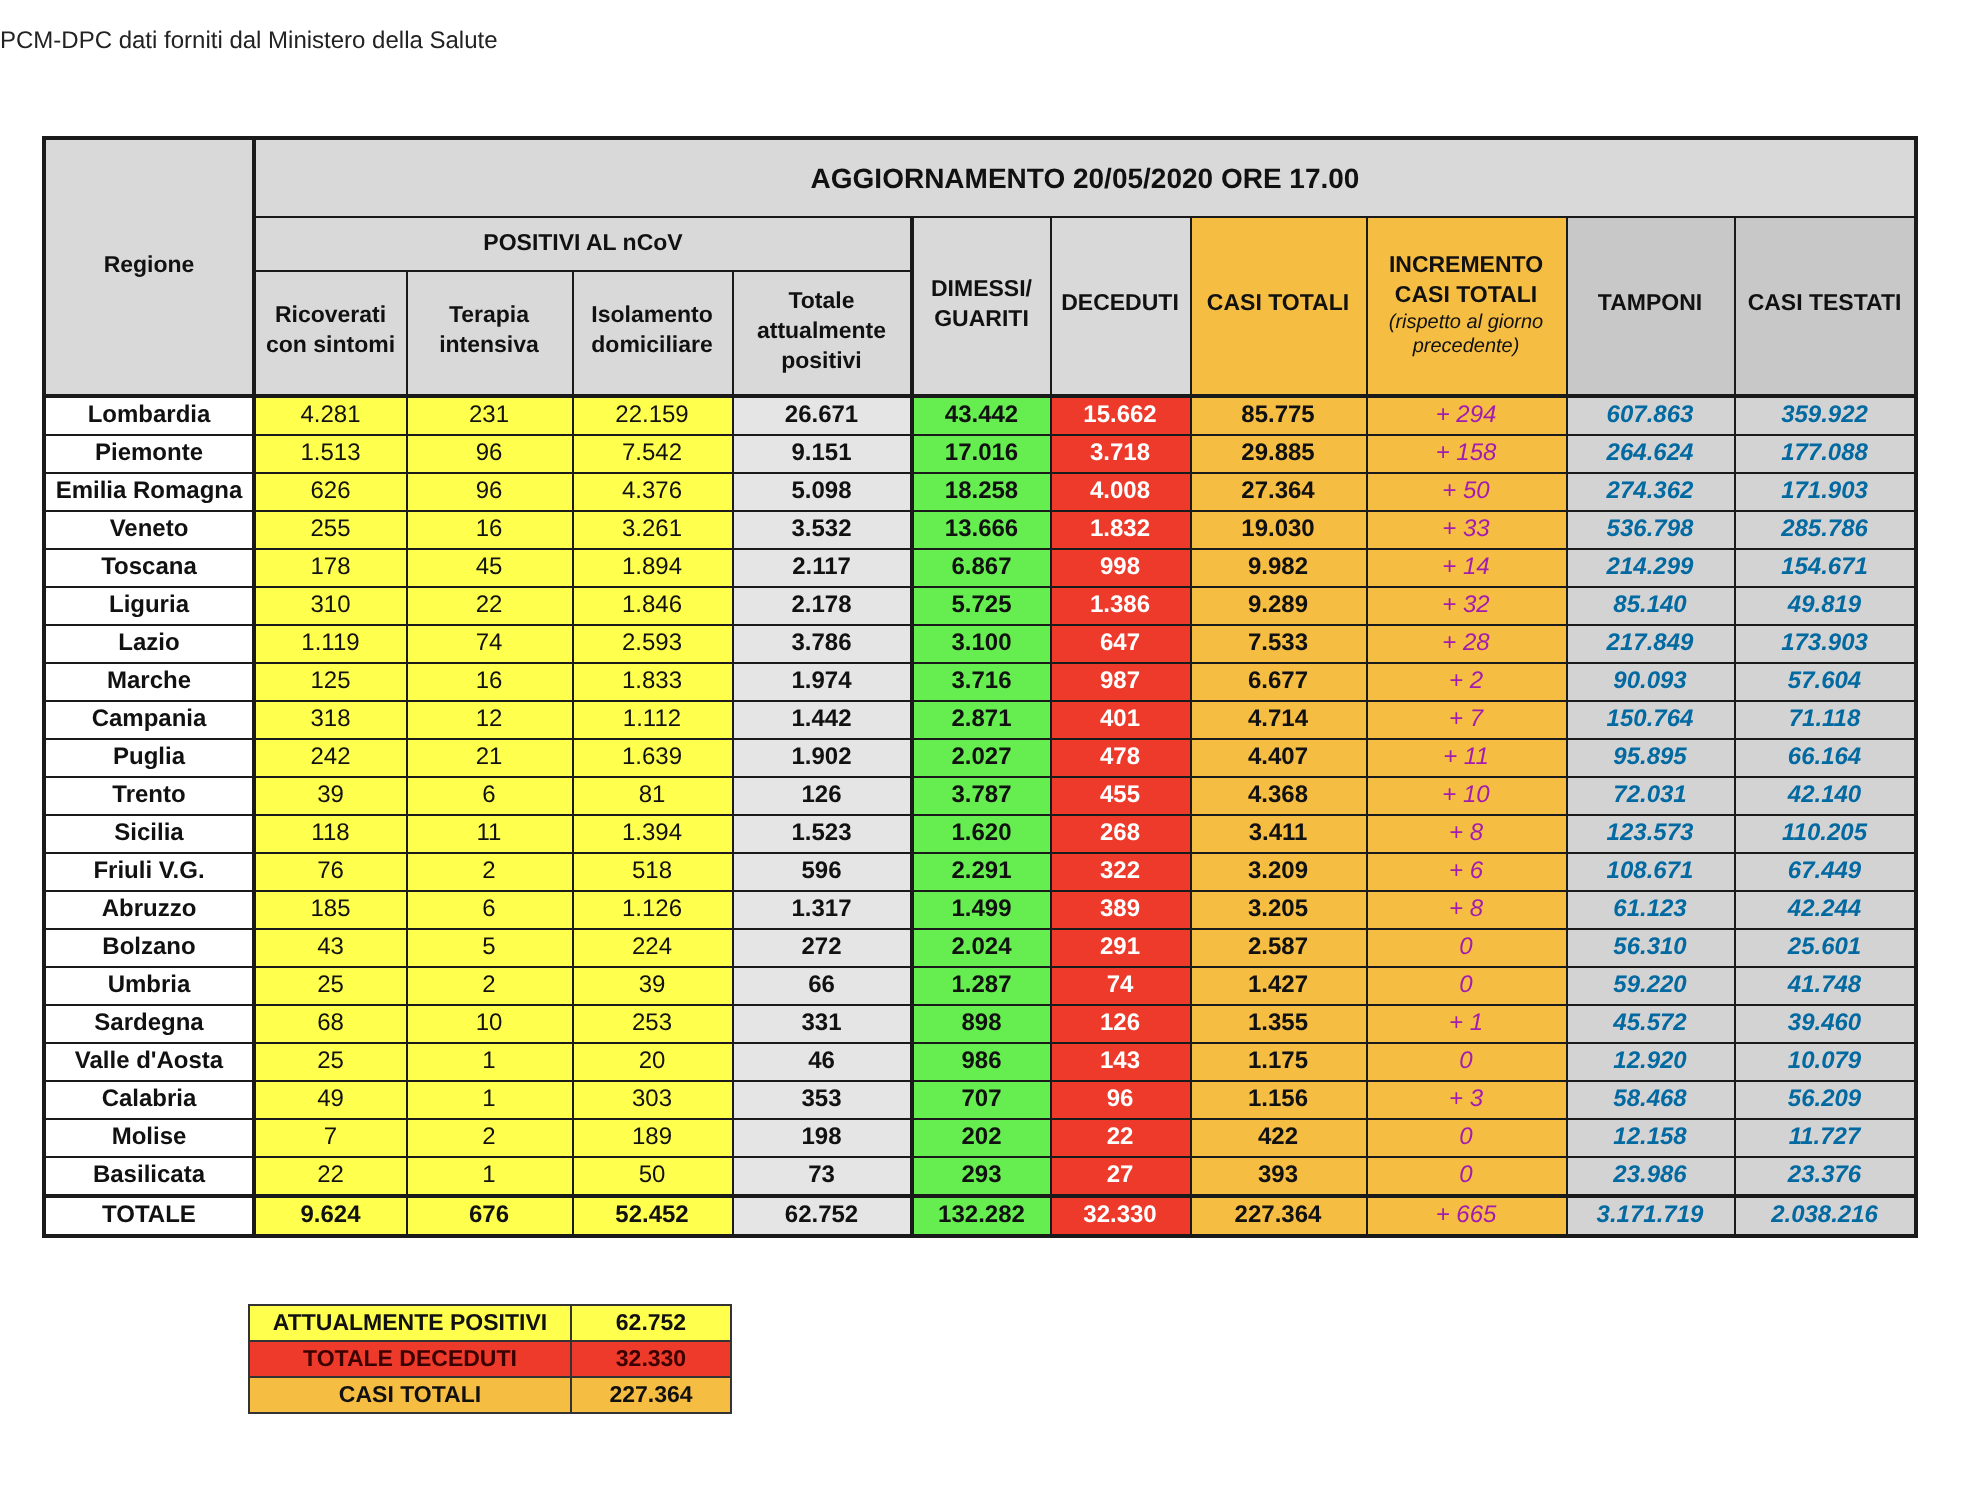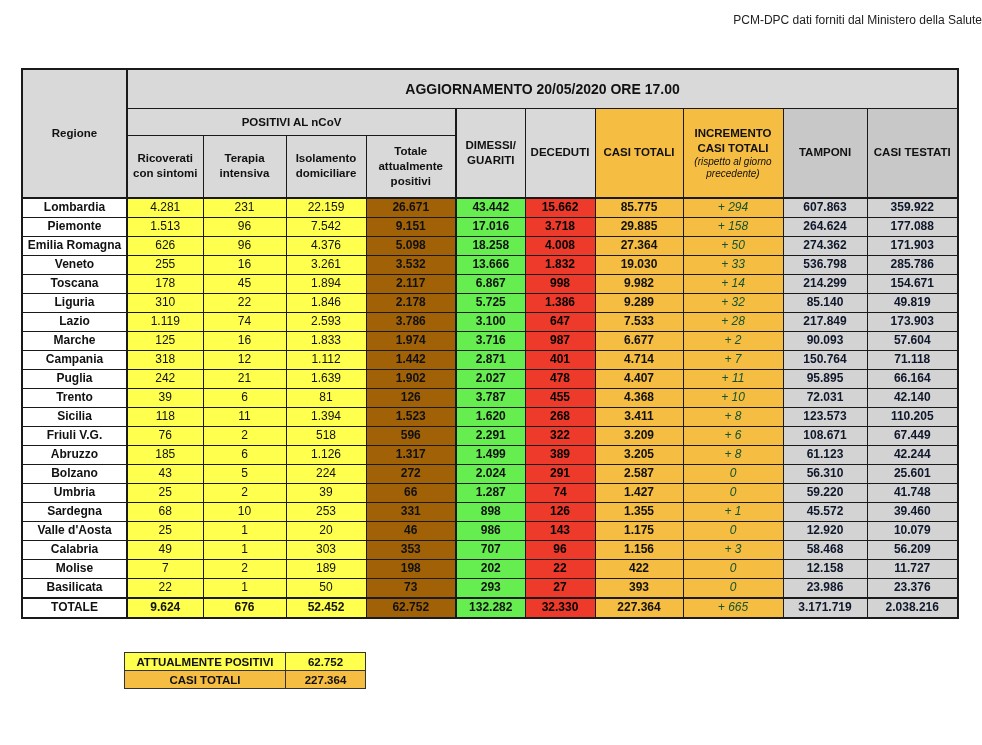--- a/index.html
+++ b/index.html
@@ -1,43 +1,43 @@
 <!DOCTYPE html>
 <html><head>
 <meta charset="utf-8">
 <style>
   html, body { margin: 0; padding: 0; background: #ffffff; }
   body { width: 982px; height: 745px; position: relative; overflow: hidden;
          font-family: "Liberation Sans", "DejaVu Sans", sans-serif; color: #111; }
-  .page-title { position: absolute; left: 0; width: 982px; top: 13px; text-align: right;
+  .page-title { position: absolute; left: 0; width: 982px; top: 13px; text-align: left;
                 font-size: 12px; color: #222; }
   table { border-collapse: collapse; table-layout: fixed; }
   #main-table { position: absolute; left: 21px; top: 68px; width: 936px;
                 border: 2px solid #1a1a1a; }
   #main-table td, #main-table th { border: 1px solid #1a1a1a; padding: 0; text-align: center;
                 vertical-align: middle; overflow: hidden; white-space: nowrap; }
   #main-table th { font-weight: bold; font-size: 11.5px; line-height: 15px; white-space: normal; }
   .hdr-gray { background: #d9d9d9; margin-top: 36px; }
   .hdr-gray-dark { background: #c8c8c8; margin-top: 40px; }
   .hdr-orange { background: #f5bd42; }
   .hdr-update { height: 38px; font-size: 14px !important; }
   .hdr-pos { height: 26px; }
   .hdr-sub { height: 62px; }
   .thick-l { border-left: 2px solid #1a1a1a !important; }
   .thick-b { border-bottom: 2px solid #1a1a1a !important; }
   .thick-t { border-top: 2px solid #1a1a1a !important; }
   #main-table tbody td { height: 18px; font-size: 12px; line-height: 17px; }
   td.region { background: #ffffff; font-weight: bold; }
   td.c-yellow { background: #ffff4d; }
-  td.c-yellow-bold { background: #a16207; font-weight: bold; }
+  td.c-yellow-bold { background: #e5e5e5; font-weight: bold; }
   td.c-green { background: #66ee50; font-weight: bold; }
-  td.c-red { background: #ee3a2a; font-weight: bold; color: #000000; }
+  td.c-red { background: #ee3a2a; font-weight: bold; color: #ffffff; }
   td.c-orange { background: #f5bd42; font-weight: bold; }
-  td.c-orange-it { background: #f5bd42; font-style: italic; color: #14532d; }
-  td.c-gray { background: #d3d3d3; font-weight: bold; color: #0f172a; }
+  td.c-orange-it { background: #f5bd42; font-style: italic; color: #a21caf; }
+  td.c-gray { background: #d3d3d3; font-weight: bold; color: #0369a1; font-style: italic; }
   tr.total-row td { font-weight: bold; height: 19px; }
   tr.total-row td.c-orange-it { font-weight: normal; margin-top: 14px; }
   .note { font-style: italic; font-weight: normal; font-size: 10px; line-height: 12px; display: block; }
 
   #summary-table { position: absolute; left: 124px; top: 652px; width: 242px;
                    border: 1px solid #333; }
   #summary-table td { border: 1px solid #333; text-align: center; font-weight: bold;
                       font-size: 11.5px; height: 17px; line-height: 16px; padding: 0; }
   #summary-table td.lbl { width: 160px; }
   .s-yellow { background: #ffff4d; }
@@ -378,17 +378,21 @@
     </tbody>
 </table>
 
 <table id="summary-table">
   <tbody id="summary-body">
       <tr>
         <td class="lbl s-yellow">ATTUALMENTE POSITIVI</td>
         <td class="s-yellow">62.752</td>
       </tr>
       <tr>
+        <td class="lbl s-red">TOTALE DECEDUTI</td>
+        <td class="s-red">32.330</td>
+      </tr>
+      <tr>
         <td class="lbl s-orange">CASI TOTALI</td>
         <td class="s-orange">227.364</td>
       </tr>
     </tbody>
 </table>
 
 </body></html>

